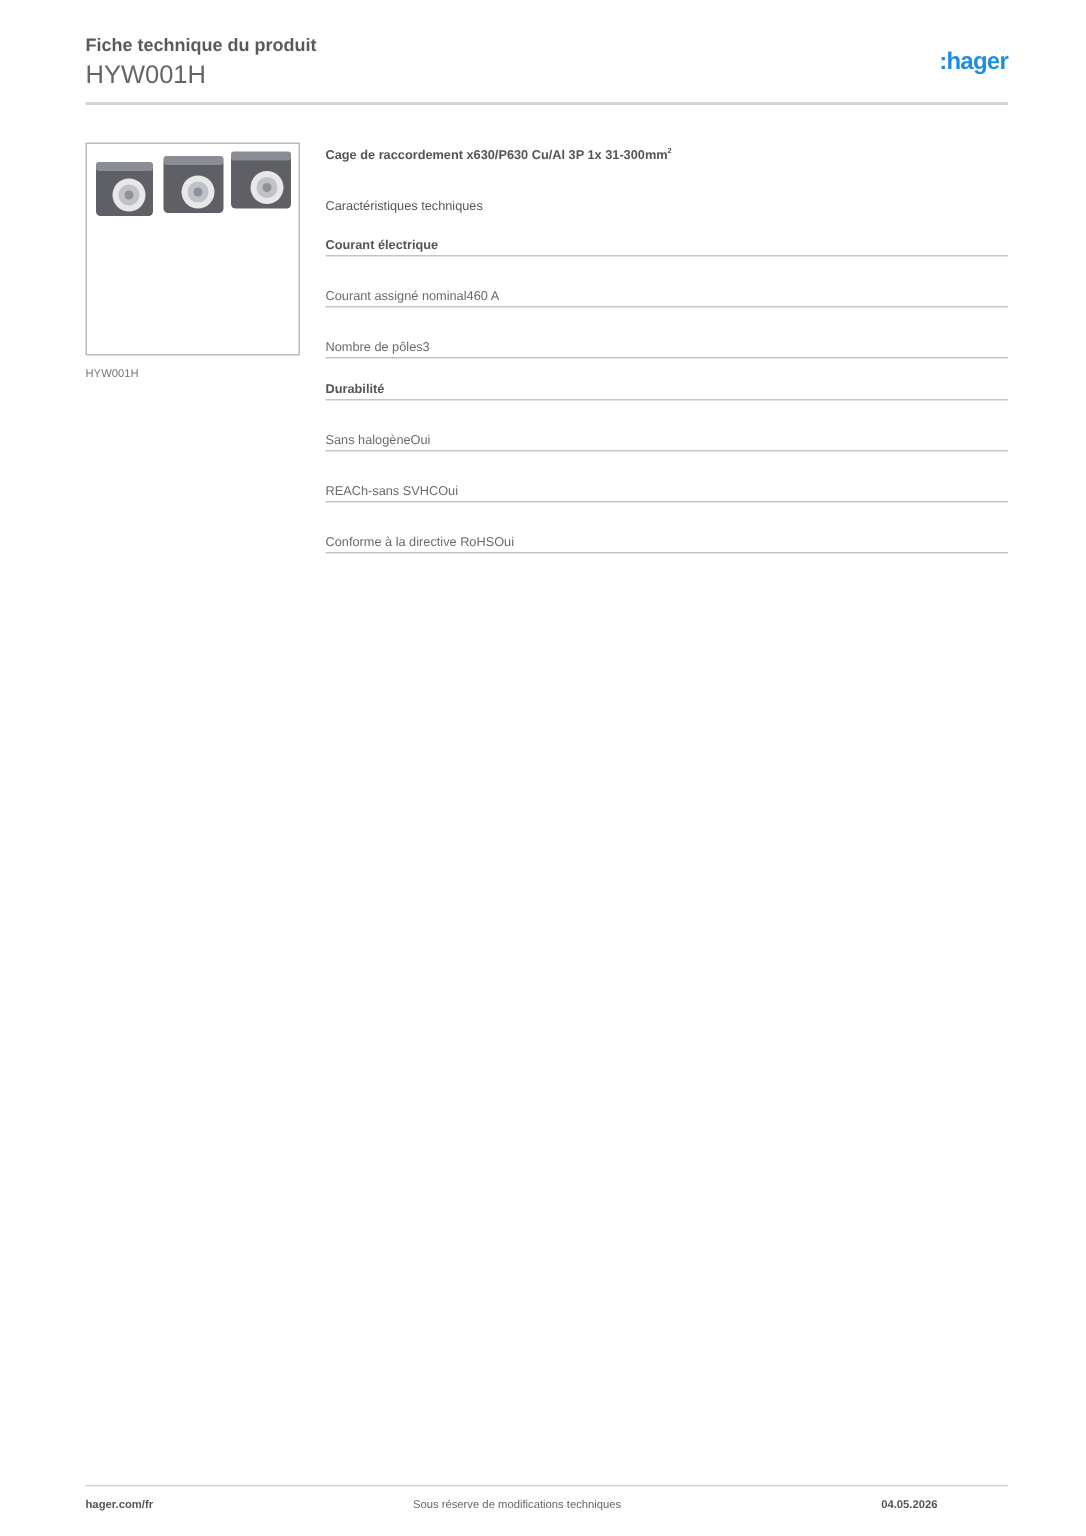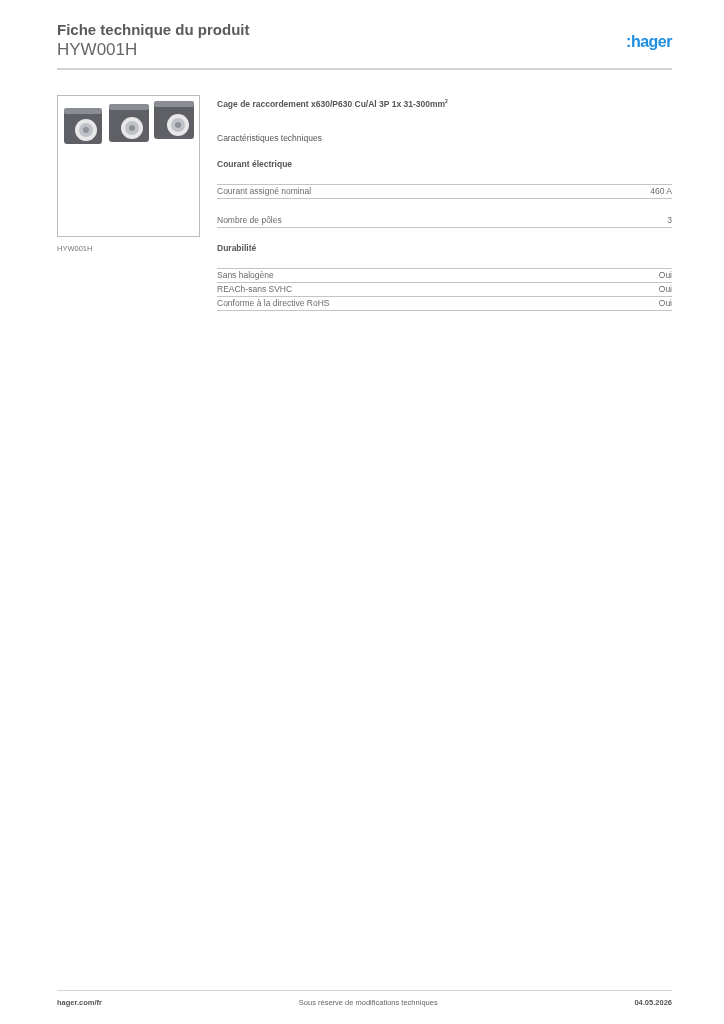--- a/index.html
+++ b/index.html
@@ -15,21 +15,21 @@
       color: #555555;
       overflow: hidden;
     }
     .header {
       position: absolute;
       left: 57px;
       top: 20px;
       width: 615px;
     }
     .doc-title {
-      font-size: 15px;
+      font-size: 12px;
       font-weight: bold;
       color: #5a5a5a;
       line-height: 20px;
       margin: 0;
     }
     .doc-subtitle {
       font-size: 17px;
       color: #666666;
       line-height: 20px;
       margin: 0;
@@ -101,45 +101,45 @@
       margin-bottom: 0;
     }
     .group {
       margin-top: 15px;
     }
     .group-title {
       font-size: 8.5px;
       font-weight: bold;
       color: #555555;
       line-height: 11px;
-      padding-bottom: 14px;
+      padding-bottom: 1px;
       border-bottom: 1px solid #c4c4c4;
     }
     .row {
       display: flex;
-      justify-content: space-between;
       font-size: 8.5px;
       color: #6a6a6a;
       line-height: 11px;
       padding: 1px 0 1px 0;
       border-bottom: 1px solid #c4c4c4;
+      margin-top: 20px;
     }
     .footer-rule {
       position: absolute;
       left: 57px;
       top: 990px;
       width: 615px;
       height: 1px;
       background: #d4d4d4;
     }
     .footer {
       position: absolute;
       left: 57px;
       top: 998px;
-      width: 615px;
+      width: 568px;
       display: flex;
       justify-content: space-between;
       font-size: 7.5px;
       color: #666666;
     }
     .footer .bold {
       font-weight: bold;
       color: #555555;
     }
   </style>

